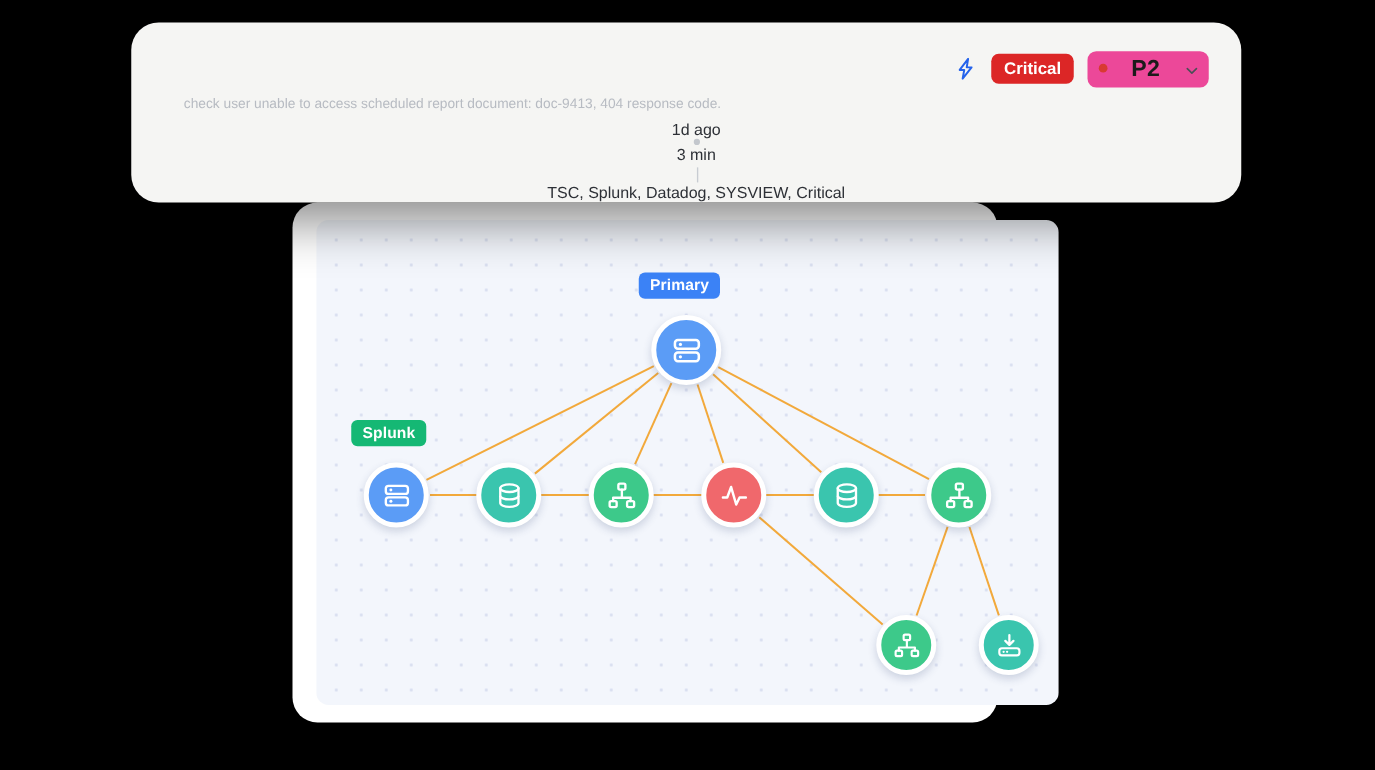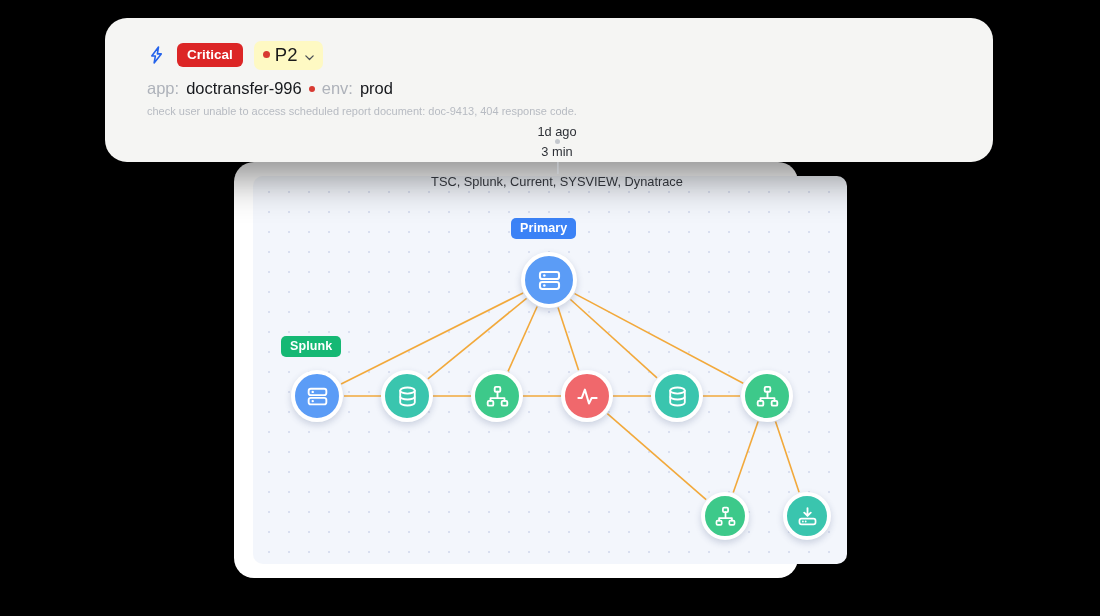--- a/index.html
+++ b/index.html
@@ -62,32 +62,33 @@
   
   .alert-card {
     position: absolute;
     left: 105px; top: 18px;
     width: 888px; height: 144px;
     background: #f5f5f3;
     border-radius: 22px;
     box-shadow: 0 16px 40px rgba(0,0,0,0.45);
     padding: 22px 26px 0 42px;
   }
-  .alert-row-1 { display: flex; align-items: center; gap: 11px; height: 30px; }
+  .alert-row-1 { display: flex; align-items: center; gap: 11px; height: 30px; justify-content: flex-end; }
   .bolt-icon { width: 19px; height: 22px; flex: none; }
   .sev-badge {
     background: #dc2626; color: #ffffff;
     font-size: 13.5px; font-weight: bold;
     padding: 4px 10px 5px; border-radius: 6px;
     line-height: 1.15;
   }
   .prio-pill {
-    display: flex; align-items: center; gap: 5px;
-    background: #fef9c3; border-radius: 7px;
+    display: flex; align-items: center; gap: 19px;
+    background: #ec4899; border-radius: 7px;
     padding: 3px 8px 4px 9px;
+    font-weight: bold;
   }
   .prio-dot { width: 7px; height: 7px; border-radius: 50%; background: #d83a32; flex: none; }
   .prio-label { font-size: 18.5px; color: #1b1b1b; letter-spacing: .2px; }
   .chev { width: 11px; height: 11px; flex: none; margin-left: 1px; }
 
   .alert-row-2 { margin-top: 9px; font-size: 16.5px; color: #16181c; display: flex; align-items: center; gap: 7px; }
   .muted-key { color: #aeb2ba; }
   .sep-dot { width: 6px; height: 6px; border-radius: 50%; background: #d83a32; display: inline-block; }
 
   .alert-desc { margin-top: 7px; font-size: 11px; color: #b7bbc2; }
@@ -218,32 +219,25 @@
         <span class="prio-dot"></span>
         <span class="prio-label">P2</span>
         <span class="chev">
           <svg viewBox="0 0 12 12" width="11" height="11">
             <path d="M2 4.2 L6 8.2 L10 4.2" fill="none" stroke="#4b4f56" stroke-width="1.4" stroke-linecap="round" stroke-linejoin="round"></path>
           </svg>
         </span>
       </span>
     </div>
 
-    <div class="alert-row-2">
-      <span class="muted-key">app:</span>
-      <span>doctransfer-996</span>
-      <span class="sep-dot"></span>
-      <span class="muted-key">env:</span>
-      <span>prod</span>
-    </div>
 
     <div class="alert-desc">check user unable to access scheduled report document: doc-9413, 404 response code.</div>
 
     <div class="alert-row-4">
       <span>1d ago</span>
       <span class="grey-dot"></span>
       <span>3 min</span>
       <span class="vbar">|</span>
-      <span>TSC, Splunk, Current, SYSVIEW, Dynatrace</span>
+      <span>TSC, Splunk, Datadog, SYSVIEW, Critical</span>
     </div>
 
   </div>
 </div>
 
 </body></html>

